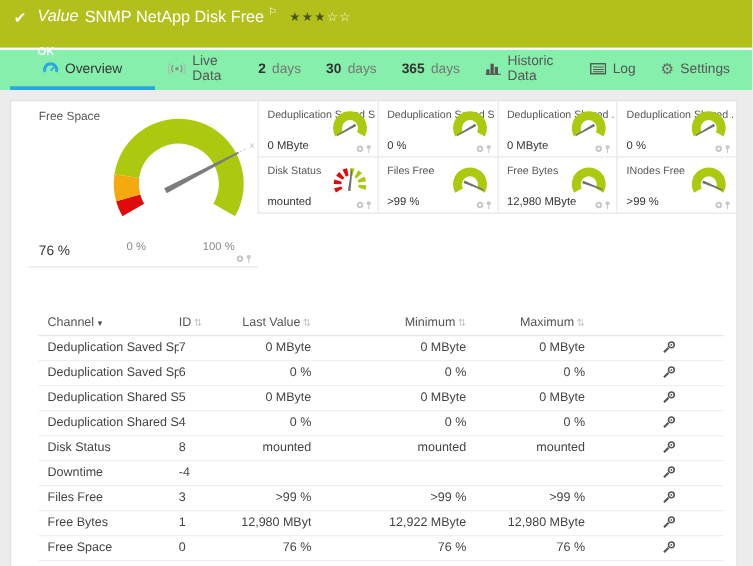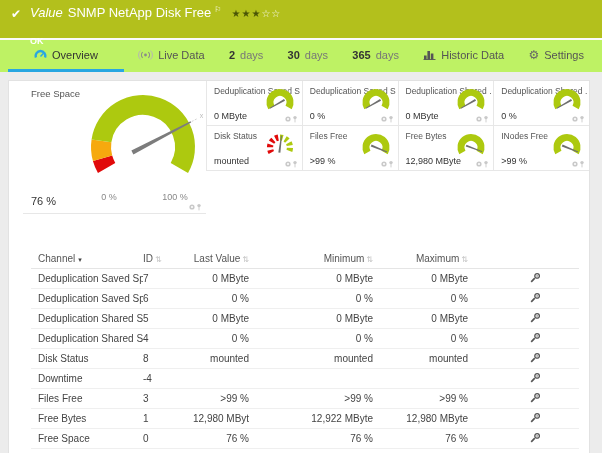--- a/index.html
+++ b/index.html
@@ -10,21 +10,21 @@
   .check{position:absolute;left:11px;top:7px;font-size:12px;font-weight:bold;}
   .titleline{position:absolute;left:30px;top:5px;font-size:13px;white-space:nowrap;}
   .kind{font-style:italic;margin-right:5px;}
   .sname{font-weight:normal;}
   .flag{font-size:8px;vertical-align:super;margin-left:3px;opacity:.95;}
   .stars{margin-left:10px;font-size:10px;letter-spacing:1px;}
   .stars .f{color:rgba(45,55,0,.78);}
   .stars .e{color:rgba(255,255,255,.9);}
   .ok{position:absolute;left:30px;top:22px;font-size:9px;font-weight:bold;margin-top:14px;}
   
-  .tabbar{height:32px;background:#bef264;border-top:2px solid #fbfbfb;display:flex;
+  .tabbar{height:32px;background:#86efac;border-top:2px solid #fbfbfb;display:flex;
           align-items:stretch;justify-content:space-between;padding:0 8px;}
   .tab{display:flex;align-items:center;gap:5px;font-size:11px;color:#555;
        padding:0 10px;cursor:pointer;border-bottom:3px solid transparent;}
   .tab.active{border-bottom:3px solid #29a7e1;color:#333;padding:0 26px;}
   .tab .num{font-weight:bold;color:#333;}
   .tab .suf{color:#777;}
   .ticon{flex:none;}
   .gearglyph{font-size:12px;color:#666;line-height:1;}
   
   .content{padding:8px 12px 0 8px;}
@@ -99,20 +99,27 @@
     <div class="tab">
       <svg class="ticon" width="13" height="10" viewBox="0 0 13 10">
         <rect x="1" y="5.5" width="2.6" height="4" fill="#555"></rect>
         <rect x="4.4" y="1" width="2.6" height="8.5" fill="#555"></rect>
         <rect x="7.8" y="3.5" width="2.6" height="6" fill="#555"></rect>
         <rect x="0.5" y="9" width="12" height="0.9" fill="#555"></rect>
       </svg>
       <span>Historic Data</span>
     </div>
     <div class="tab">
+      <svg class="ticon" width="13" height="10" viewBox="0 0 13 10">
+        <rect x="0.6" y="1" width="11.8" height="8" fill="none" stroke="#555" stroke-width="1.1"></rect>
+        <path d="M 2.4 3.6 H 11 M 2.4 5.6 H 11 M 2.4 7.4 H 11" stroke="#555" stroke-width="0.8"></path>
+      </svg>
+      <span>Log</span>
+    </div>
+    <div class="tab">
       <span class="gearglyph">⚙</span>
       <span>Settings</span>
     </div>
   </div>
 
   <div class="content">
     <div class="card">
 
       <div class="gauges">
 

